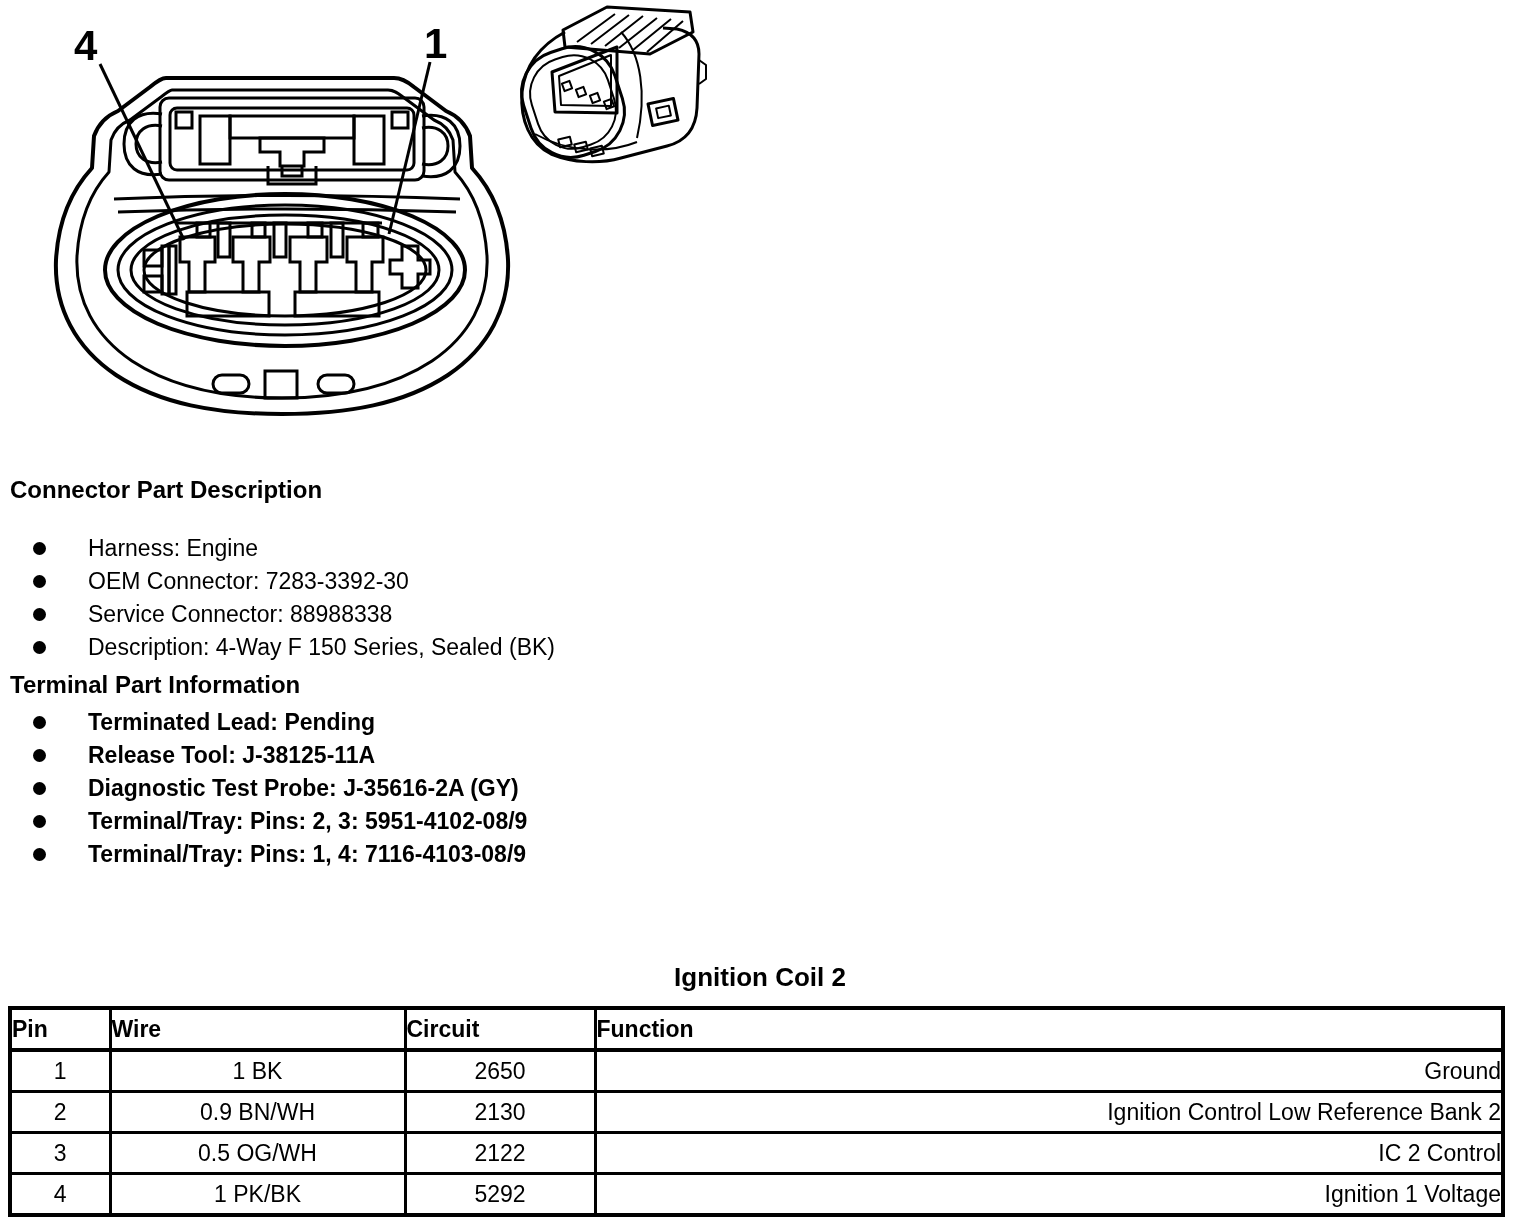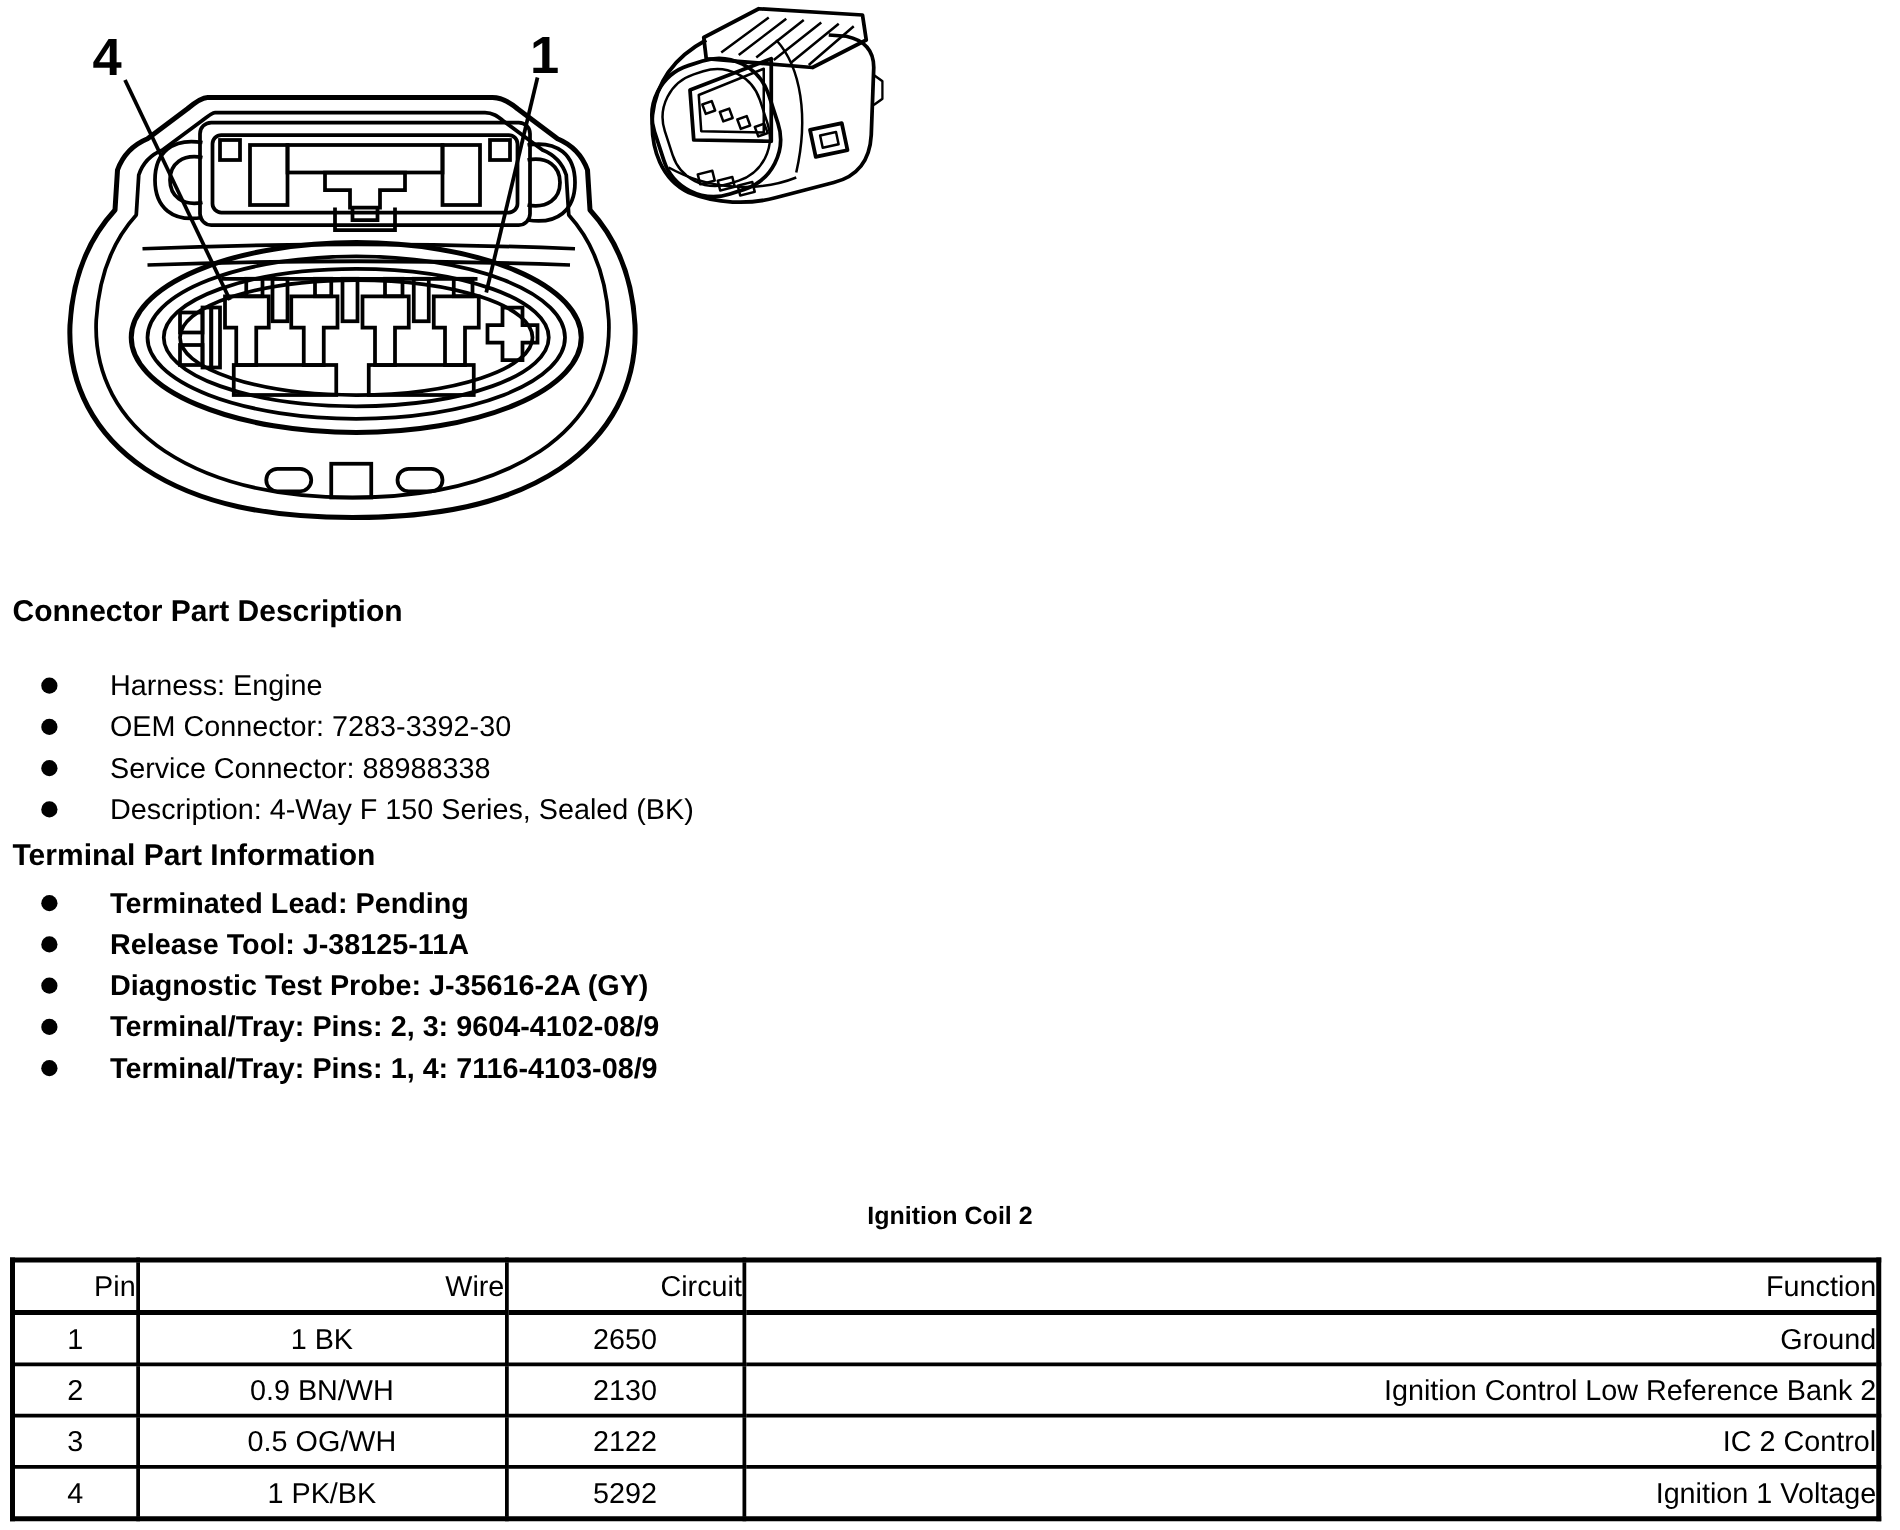--- a/index.html
+++ b/index.html
@@ -29,33 +29,33 @@
     font-size:23px;
     gap:24px;
   }
   ul.blist .dot{
     width:13px;height:13px;border-radius:50%;background:#000;
     margin-right:18px;flex:none;
   }
   
   .tbl-title{
     left:0;top:962px;width:100%;text-align:center;
-    font-size:20px;font-weight:bold;position:absolute;
+    font-size:26px;font-weight:bold;position:absolute;
   }
   table.pins{
     position:absolute;left:8px;top:1006px;
     width:1497px;border-collapse:collapse;
     border:4px solid #000;
     font-size:23px;
   }
   table.pins th,table.pins td{
     border:3px solid #000;height:38px;padding:0;
     font-size:23px;
   }
-  table.pins th{font-weight:normal;text-align:right;border-bottom:4px solid #000;}
+  table.pins th{font-weight:bold;text-align:left;border-bottom:4px solid #000;}
   table.pins td{text-align:center;font-weight:normal;}
   table.pins td.fn{text-align:right;padding-left:5px;}
 </style>
 </head>
 <body>
 
 <svg id="face-svg" class="abs" width="470" height="412" viewBox="0 0 470 412">
 
   <g class="ink" stroke-width="4" stroke-linejoin="round">
     <path d="M 114,70 H 342 C 350,70 356,74 362,79 L 394,103 C 406,108 414,117 418,128
@@ -227,21 +227,21 @@
   <li>
       <span class="dot"></span>
       <span>Release Tool: J-38125-11A</span>
     </li>
   <li>
       <span class="dot"></span>
       <span>Diagnostic Test Probe: J-35616-2A (GY)</span>
     </li>
   <li>
       <span class="dot"></span>
-      <span>Terminal/Tray: Pins: 2, 3: 9604-4102-08/9</span>
+      <span>Terminal/Tray: Pins: 2, 3: 5951-4102-08/9</span>
     </li>
   <li>
       <span class="dot"></span>
       <span>Terminal/Tray: Pins: 1, 4: 7116-4103-08/9</span>
     </li>
 </ul>
 
 <div class="tbl-title">Ignition Coil 2</div>
 
 <table class="pins">

